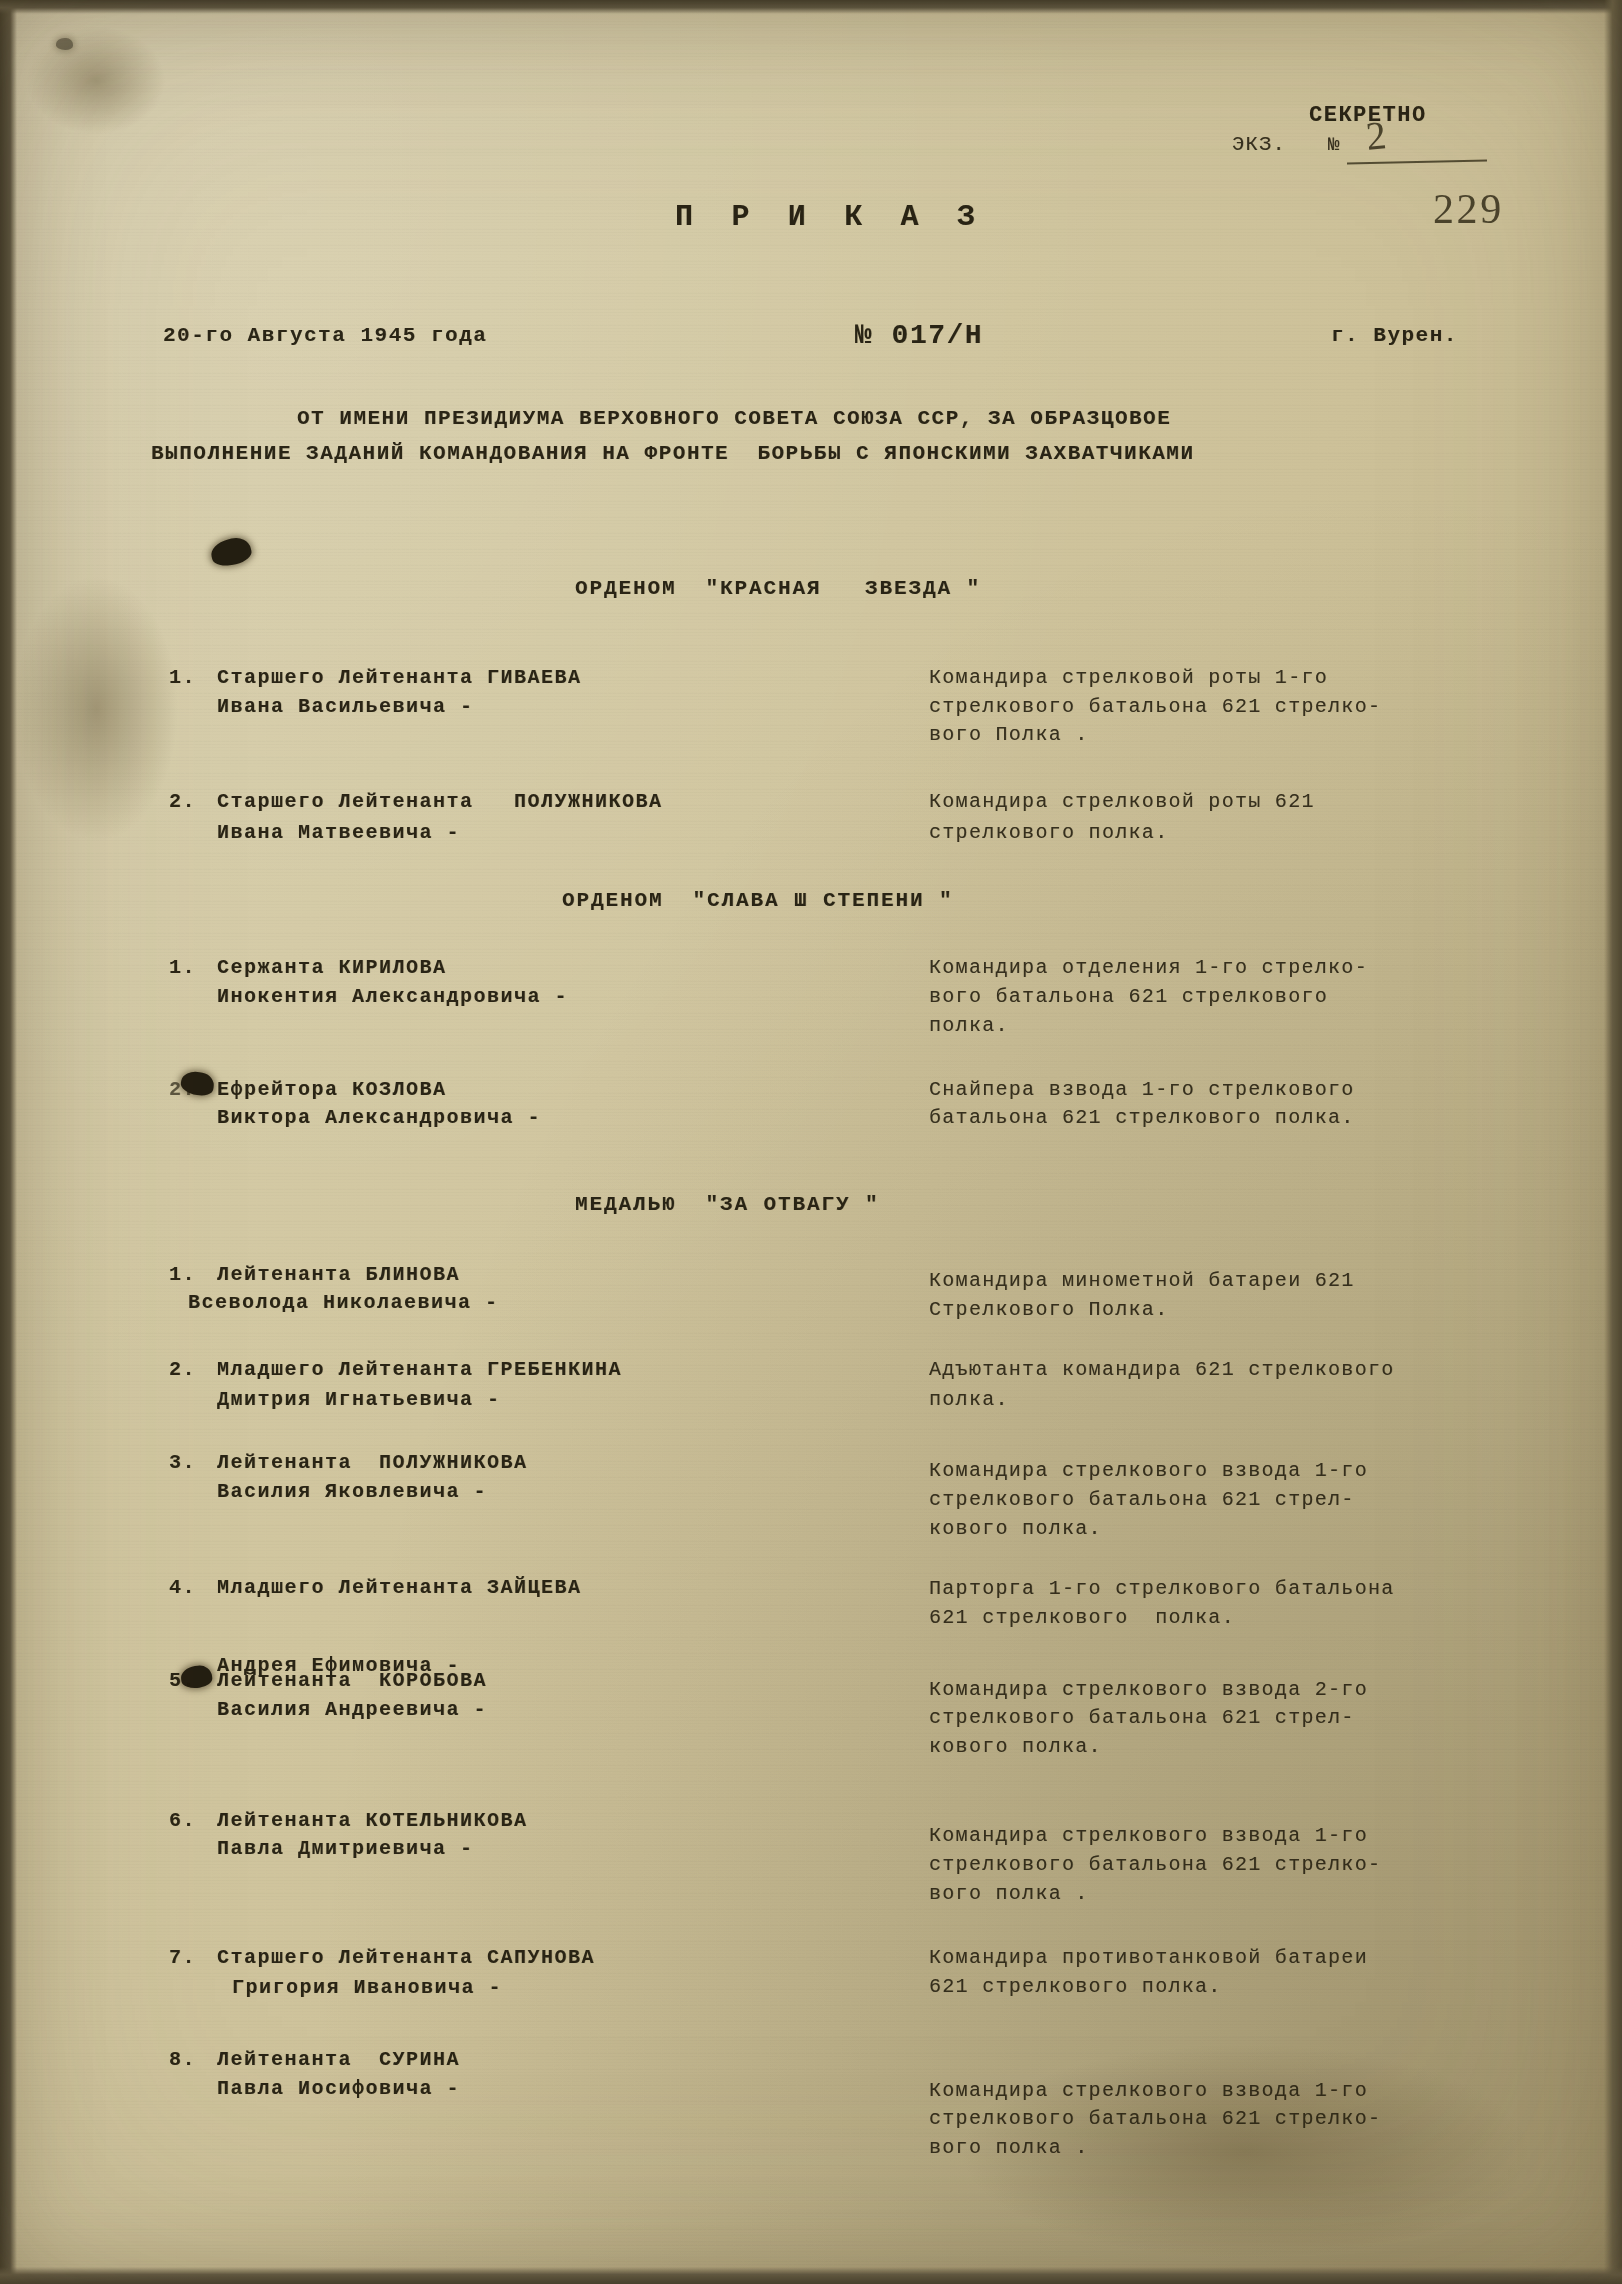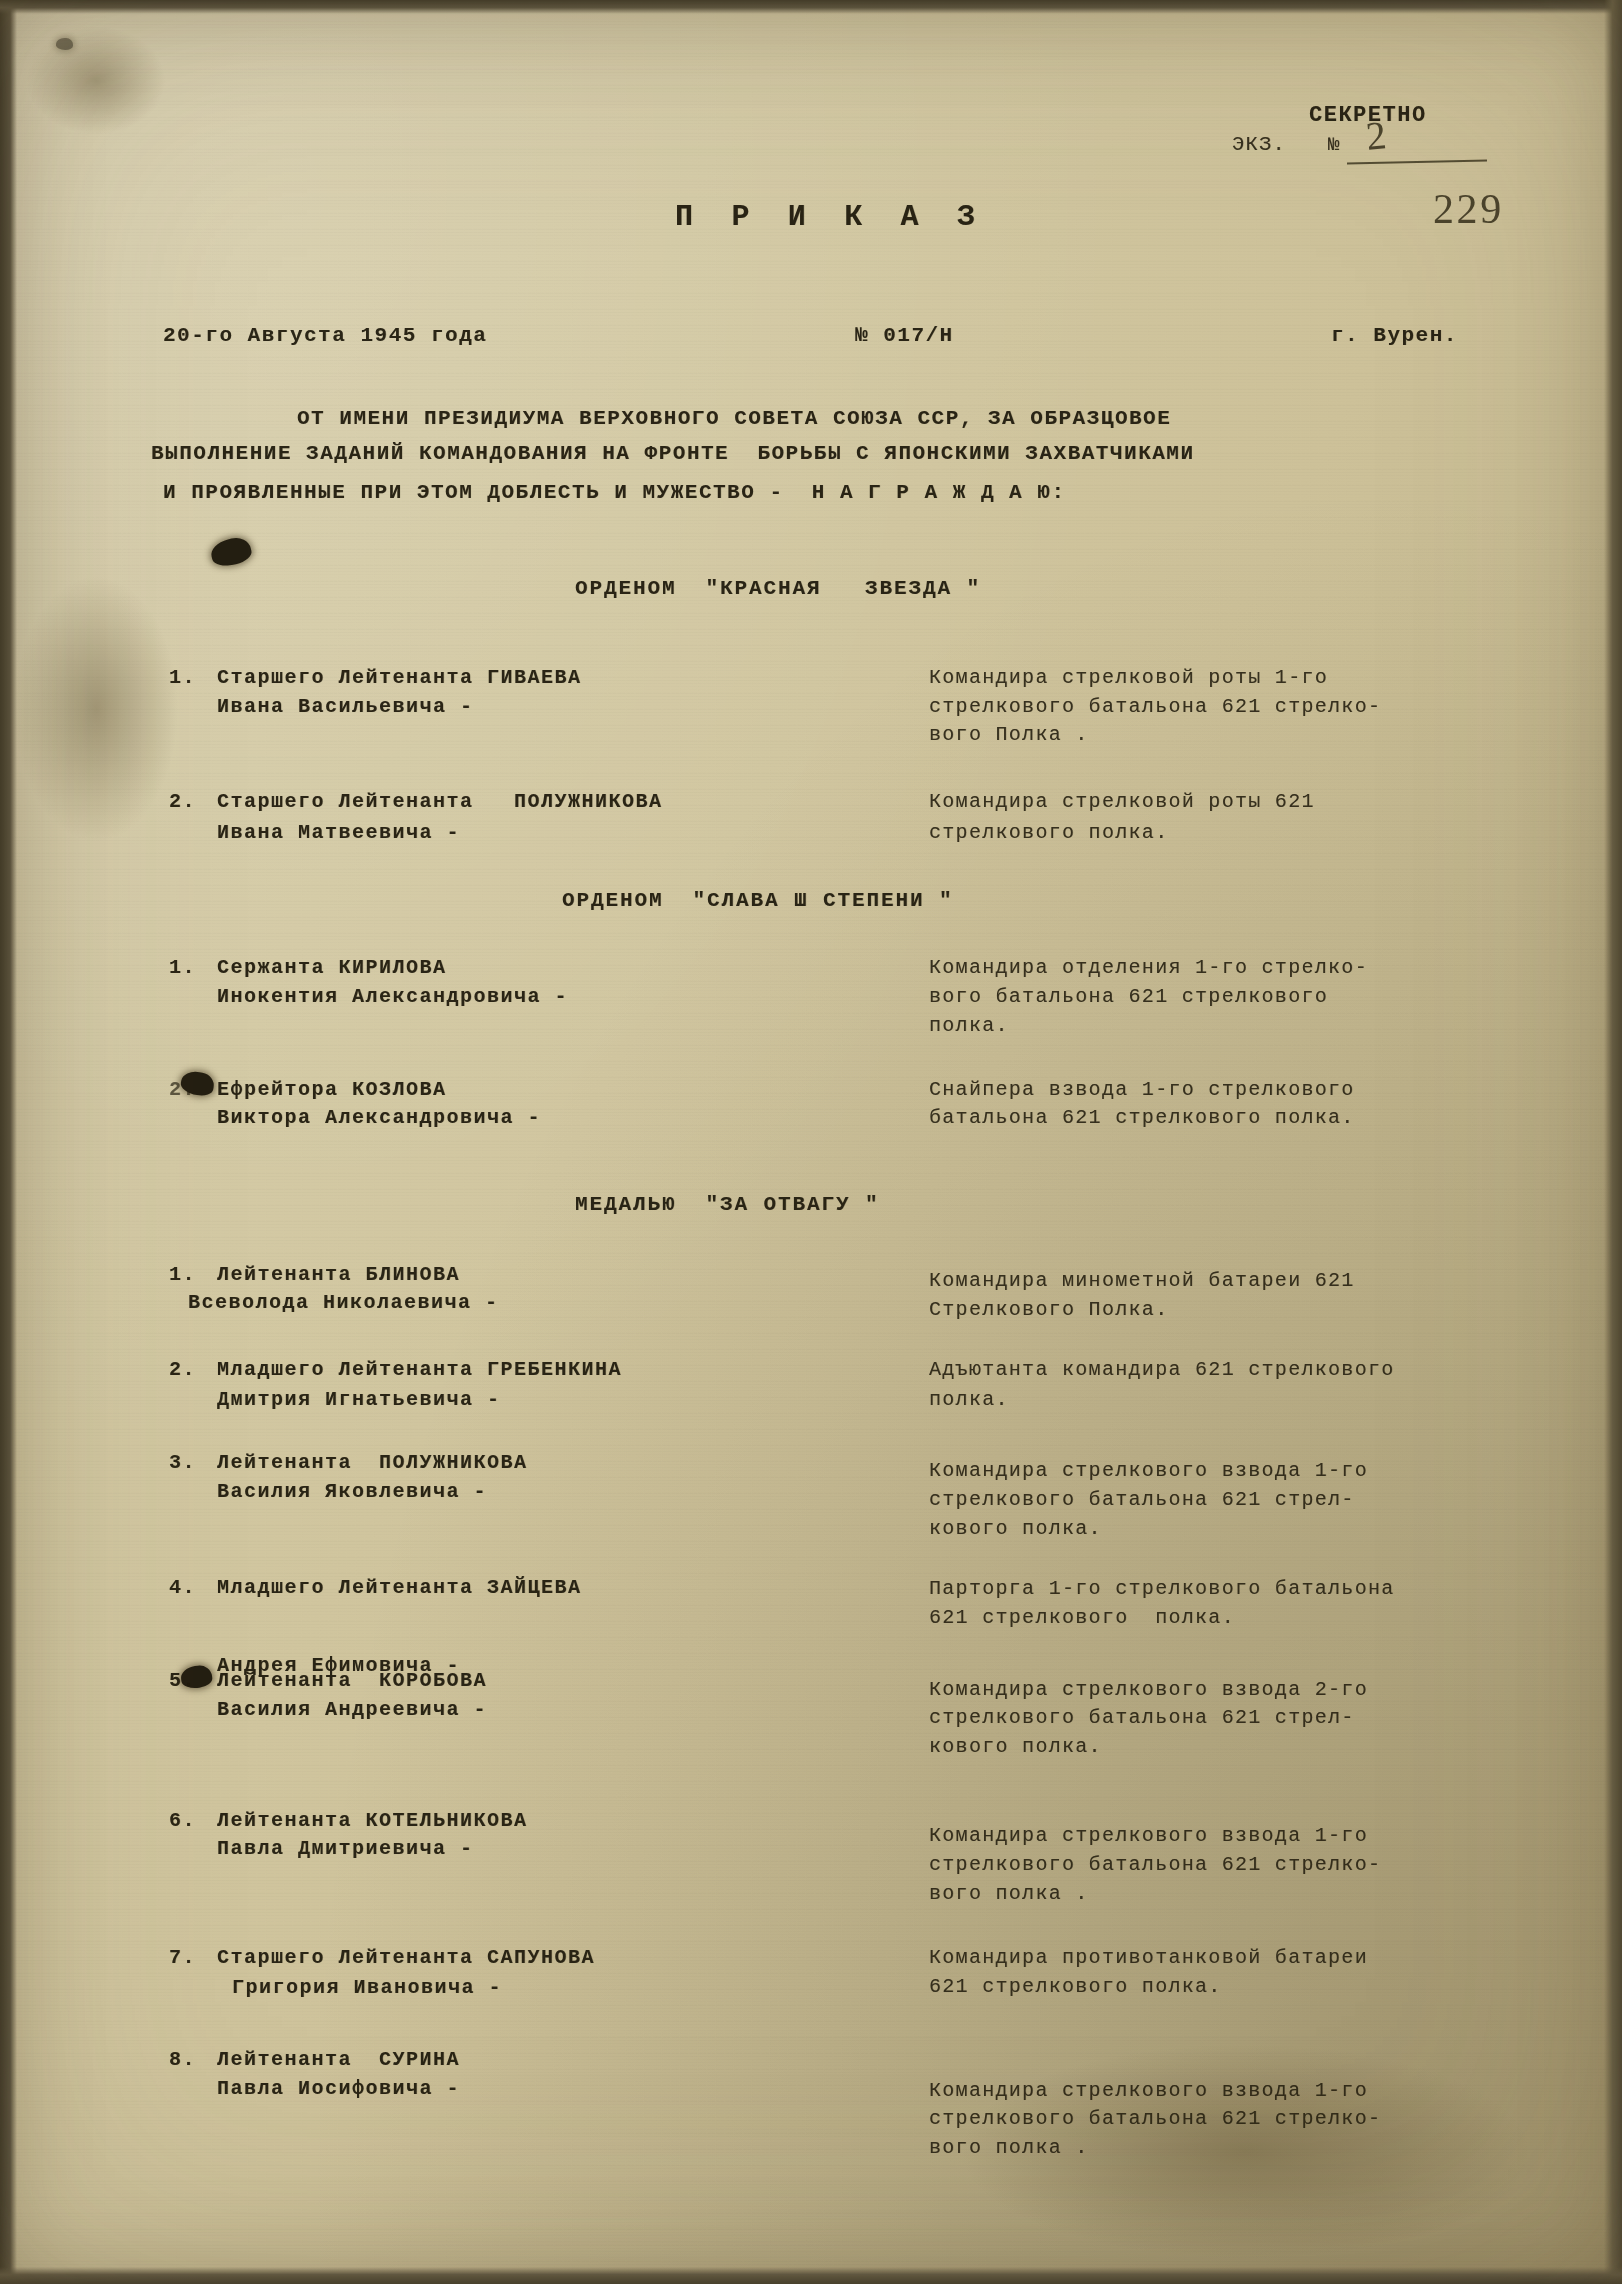--- a/index.html
+++ b/index.html
@@ -132,27 +132,26 @@
   <div class="hand" style="left:1366px; top:112px; font-size:40px; transform:rotate(-6deg);">2</div>
   <div style="position:absolute; left:1347px; top:161px; width:140px; height:1.9px; background:#2b2512; opacity:.75; transform:rotate(-1.2deg);"></div>
 
   <div class="hand" style="left:1433px; top:185px; font-size:42px; letter-spacing:2.6px;">229</div>
 
   <div class="typed b xwide" style="left:675px; top:185px; font-size:30px;margin-top:18px;">П Р И К А З</div>
 
 
   <div class="typed b" style="left:163px; top:322px; font-size:21px;">20-го Августа 1945 года</div>
 
-  <div class="typed b" style="left:855px; top:322px; font-size:21px;text-align:right;">№ 017/Н</div>
+  <div class="typed b" style="left:855px; top:322px; font-size:28px;text-align:right;">№ 017/Н</div>
 
   <div class="typed b" style="left:1331px; top:322px; font-size:21px;">г. Вурен.</div>
 
   <div class="typed b" style="left:297px; top:405px; font-size:21px;">ОТ ИМЕНИ ПРЕЗИДИУМА ВЕРХОВНОГО СОВЕТА СОЮЗА ССР, ЗА ОБРАЗЦОВОЕ</div>
   <div class="typed b" style="left:151px; top:440px; font-size:21px;">ВЫПОЛНЕНИЕ ЗАДАНИЙ КОМАНДОВАНИЯ НА ФРОНТЕ  БОРЬБЫ С ЯПОНСКИМИ ЗАХВАТЧИКАМИ</div>
-  <div class="typed b" style="left:163px; top:479px; font-size:21px;">И ПРОЯВЛЕННЫЕ ПРИ ЭТОМ ДОБЛЕСТЬ И МУЖЕСТВО -  Н А Г Р А Ж Д А Ю:</div>
 
   <div class="typed b" style="left:575px; top:575px; font-size:21px; letter-spacing:1.9px;">ОРДЕНОМ  "КРАСНАЯ   ЗВЕЗДА "</div>
 
   <div class="typed b left-col" style="top:664px;">1.</div>
   <div class="typed b" style="left:217px; top:664px;">Старшего Лейтенанта ГИВАЕВА</div>
   <div class="typed b" style="left:217px; top:693px;">Ивана Васильевича -</div>
   <div class="typed right-col" style="top:664px;">Командира стрелковой роты 1-го</div>
   <div class="typed right-col" style="top:693px;">стрелкового батальона 621 стрелко-</div>
   <div class="typed right-col" style="top:721px;">вого Полка .</div>
 

